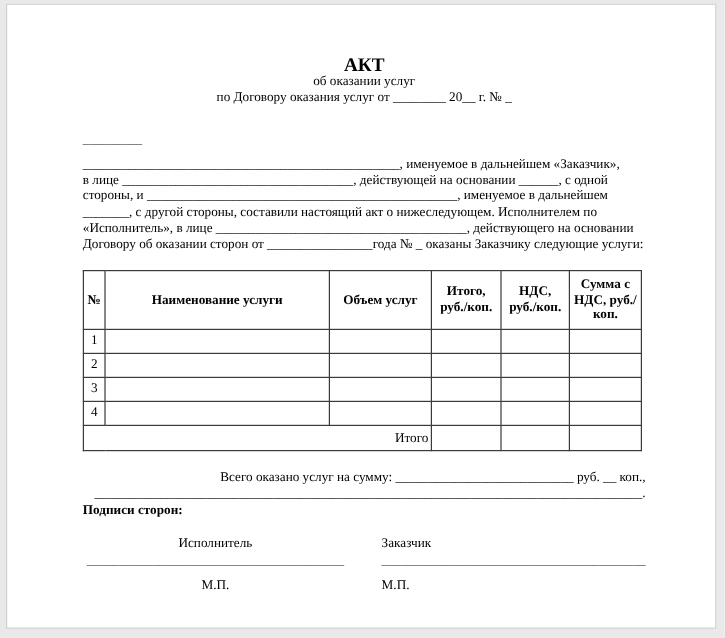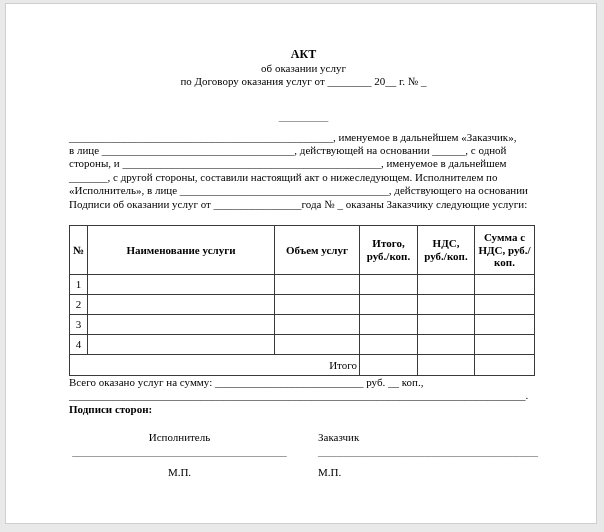--- a/index.html
+++ b/index.html
@@ -12,23 +12,23 @@
   .page {
     position:absolute; left:5px; top:3px;
     width:592px; height:521px;
     background:#ffffff;
     border:1px solid #cfcfcf;
     box-sizing:border-box;
     padding:44px 58px 0 63px;
     font-size:11px;
   }
   .title-block { text-align:center; line-height:13.5px; }
-  .title-main { font-weight:bold; font-size:12px; }
+  .title-main { font-weight:bold; font-size:16px; }
   .blank-row {
-    display:flex; justify-content:center;
+    display:flex; justify-content:flex-start;
     margin-top:21px; line-height:13px; color:#4a4a4a;
   }
   .preamble { margin-top:8px; line-height:13.4px; }
   .preamble div { white-space:nowrap; }
   table.services {
     margin-top:14px; border-collapse:collapse;
     table-layout:fixed; width:465px; font-size:11px;
   }
   table.services th, table.services td {
     border:1px solid #3a3a3a; padding:0 2px; overflow:hidden;
@@ -36,21 +36,21 @@
   table.services th {
     font-weight:bold; text-align:center; vertical-align:middle;
     height:46px; line-height:12.5px; padding:1px 2px;
   }
   table.services td { height:19px; }
   td.cell-num { text-align:center; }
   tr.total-row td { height:20px; }
   td.total-label {
     border:none; text-align:right; padding-right:5px; vertical-align:middle;
   }
-  .summary { line-height:13.4px; }
+  .summary { margin-top:16px; line-height:13.4px;text-align:right; }
   .summary div { white-space:nowrap; }
   .sig-heading { margin-top:0; font-weight:bold; }
   .sig-cols { display:flex; margin-top:16px; }
   .sig-col-left  { width:227px;text-align:center; }
   .sig-col-right { flex:1;margin-left:28px; }
   .sig-line { line-height:13px; margin-top:2px; color:#4a4a4a; white-space:nowrap; }
   .stamp { margin-top:8px; }
 </style>
 </head>
 <body>
@@ -66,21 +66,21 @@
   <div class="blank-row">
     <span>_________</span>
   </div>
 
   <div class="preamble">
     <div>________________________________________________, именуемое в дальнейшем «Заказчик»,</div>
     <div>в лице ___________________________________, действующей на основании ______, с одной</div>
     <div>стороны, и _______________________________________________, именуемое в дальнейшем</div>
     <div>_______, с другой стороны, составили настоящий акт о нижеследующем. Исполнителем по</div>
     <div>«Исполнитель», в лице ______________________________________, действующего на основании</div>
-    <div>Подписи об оказании услуг от ________________года № _ оказаны Заказчику следующие услуги:</div>
+    <div>Договору об оказании сторон от ________________года № _ оказаны Заказчику следующие услуги:</div>
   </div>
 
   <table class="services">
     <colgroup>
       <col style="width:18px">
         <col style="width:187px">
         <col style="width:85px">
       <col style="width:58px">
         <col style="width:57px">
         <col style="width:60px">

